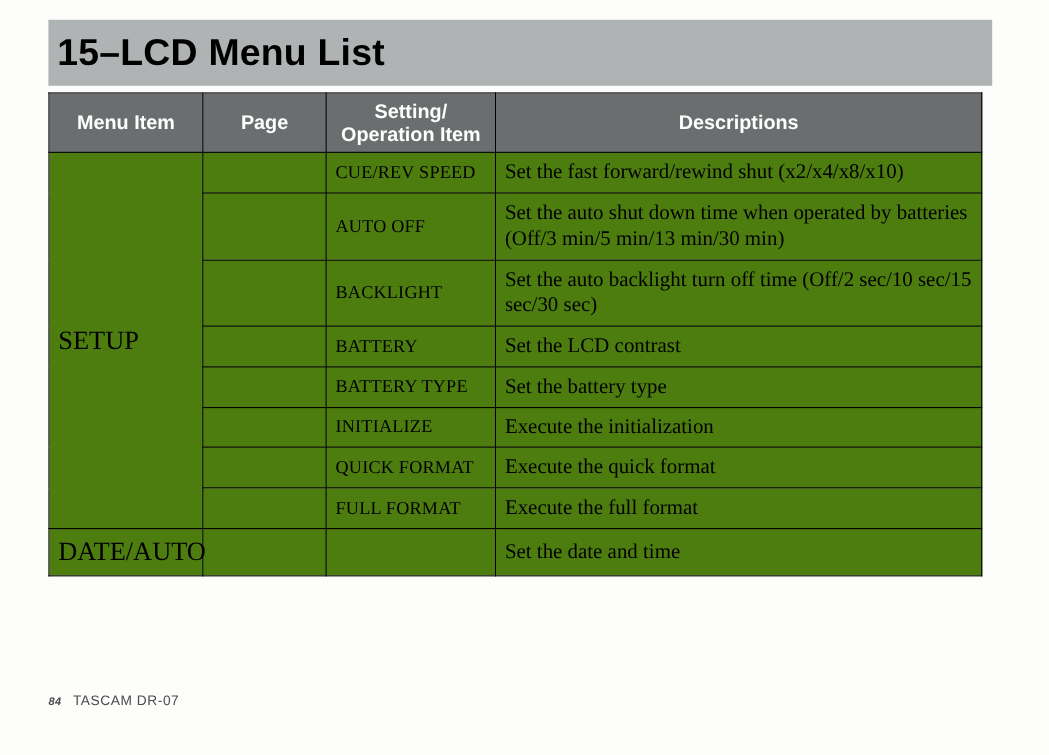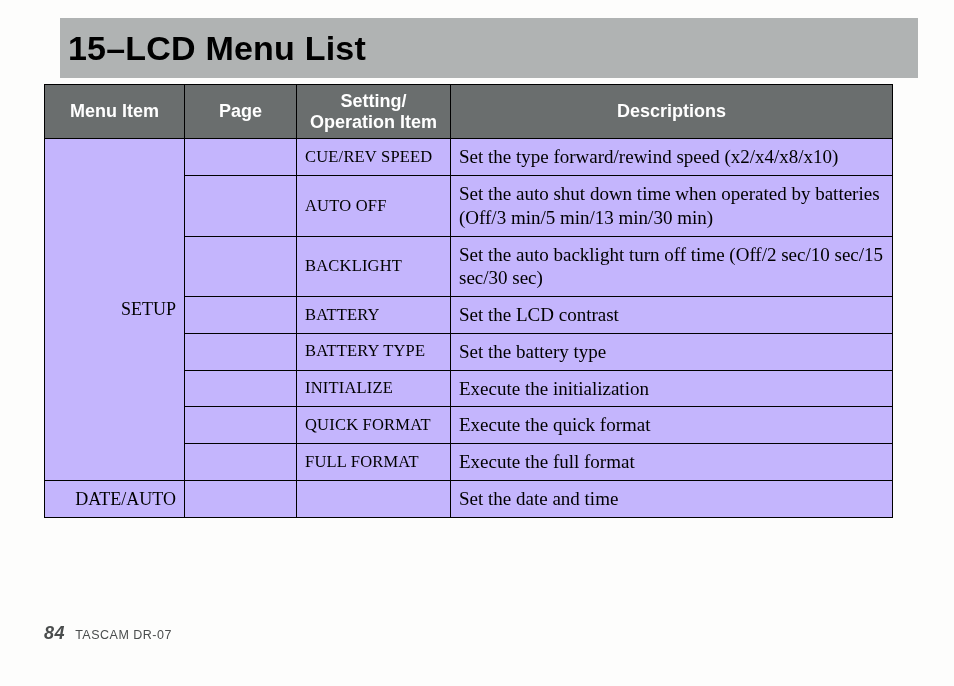--- a/index.html
+++ b/index.html
@@ -19,21 +19,20 @@
   }
   .title-bar {
     position: absolute;
     left: 44px;
     top: 18px;
     width: 858px;
     height: 60px;
     background: #b0b3b3;
     display: flex;
     align-items: center;
-    margin-left: 16px;
   }
   .title-bar h1 {
     margin: 0;
     padding-left: 8px;
     font-family: Arial, Helvetica, sans-serif;
     font-weight: 900;
     font-size: 34px;
     letter-spacing: 0.2px;
     color: #000;
   }
@@ -65,28 +64,27 @@
     border: 1px solid #000;
     text-align: center;
     vertical-align: middle;
     line-height: 1.15;
   }
   table.menu td {
     border: 1px solid #000;
     padding: 6px 8px;
     font-size: 19px;
     vertical-align: middle;
-    background: #c4b5fd;
+    background: #4d7c0f;
     line-height: 1.25;
   }
   table.menu td.menu-item {
     font-family: "Times New Roman", Times, serif;
-    font-size: 18px;
+    font-size: 24px;
     vertical-align: middle;
-    text-align: right;
   }
   table.menu td.setting {
     font-family: "Times New Roman", Times, serif;
     font-size: 16.5px;
     letter-spacing: 0.2px;
   }
   table.menu td.page-col {
     
   }
 
@@ -95,21 +93,21 @@
     left: 44px;
     bottom: 42px;
     font-family: Arial, Helvetica, sans-serif;
     font-size: 13px;
     color: #4a4d4d;
     letter-spacing: 0.5px;
   }
   .footer .pnum {
     font-weight: 700;
     font-style: italic;
-    font-size: 18px;
+    font-size: 10px;
     margin-right: 6px;
   }
   .footer .model {
     font-size: 12.5px;
   }
 </style>
 </head>
 <body>
 
 <div class="page">
@@ -136,21 +134,21 @@
           </th>
           <th>Descriptions</th>
         </tr>
       </thead>
       <tbody>
 
         <tr>
           <td class="menu-item" rowspan="8">SETUP</td>
           <td class="page-col"></td>
           <td class="setting">CUE/REV SPEED</td>
-          <td class="desc">Set the type forward/rewind speed (x2/x4/x8/x10)</td>
+          <td class="desc">Set the fast forward/rewind shut (x2/x4/x8/x10)</td>
         </tr>
         <tr>
           <td class="page-col"></td>
           <td class="setting">AUTO OFF</td>
           <td class="desc">Set the auto shut down time when operated by batteries (Off/3 min/5 min/13 min/30 min)</td>
         </tr>
         <tr>
           <td class="page-col"></td>
           <td class="setting">BACKLIGHT</td>
           <td class="desc">Set the auto backlight turn off time (Off/2 sec/10 sec/15 sec/30 sec)</td>

